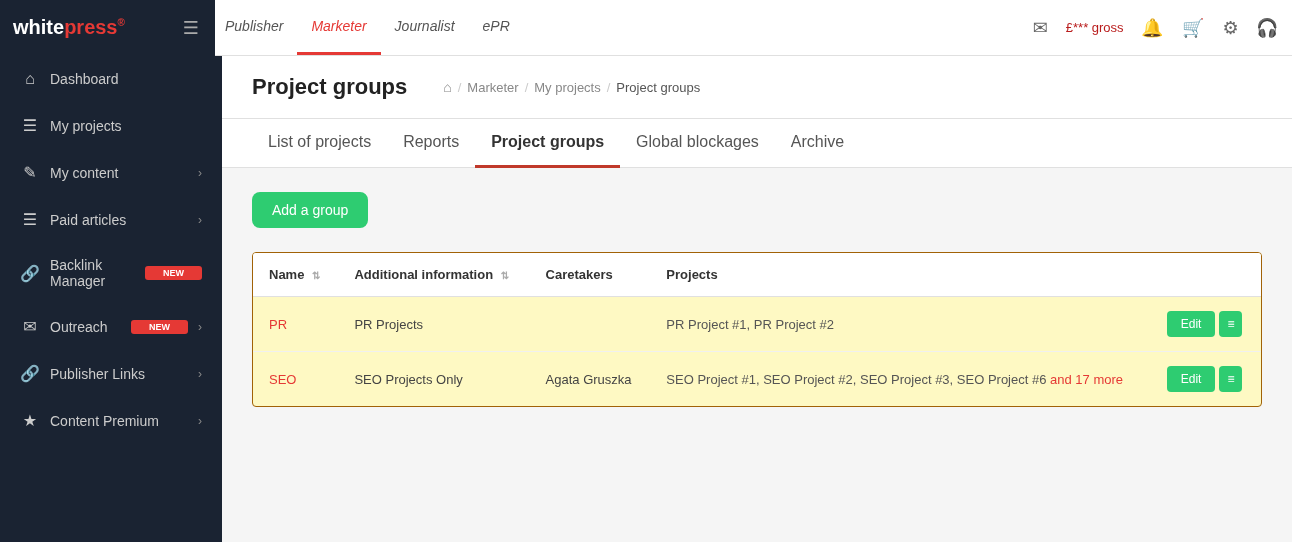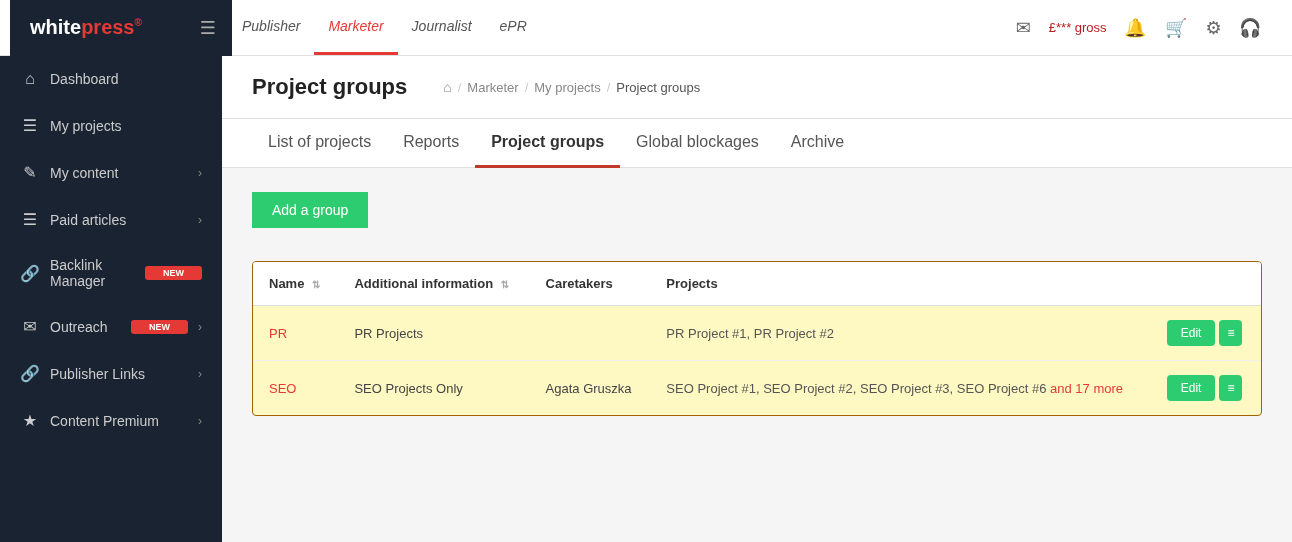--- a/index.html
+++ b/index.html
@@ -5,21 +5,21 @@
     * { margin: 0; padding: 0; box-sizing: border-box; }
     body { font-family: Arial, sans-serif; font-size: 14px; background: #f5f5f5; display: flex; flex-direction: column; height: 542px; overflow: hidden; }
 
     
     .top-nav {
       background: #fff;
       border-bottom: 1px solid #e0e0e0;
       height: 56px;
       display: flex;
       align-items: center;
-      padding: 0 30px;
+      padding: 0 13px;
       gap: 0;
       flex-shrink: 0;
     }
     .logo-area {
       width: 220px;
       display: flex;
       align-items: center;
       gap: 12px;
     }
     .logo {
@@ -157,24 +157,24 @@
 
     .content-body {
       padding: 24px 30px;
       flex: 1;
     }
     .add-btn {
       background: #2ecc71;
       color: #fff;
       border: none;
       padding: 10px 20px;
-      border-radius: 0;
+      border-radius: 8px;
       font-size: 14px;
       cursor: pointer;
-      margin-bottom: 33px;
+      margin-bottom: 24px;
       font-weight: 500;
     }
 
     .table-wrap {
       background: #fef9c3;
       border: 1px solid #a16207;
       border-radius: 4px;
       overflow: hidden;
     }
     table {

